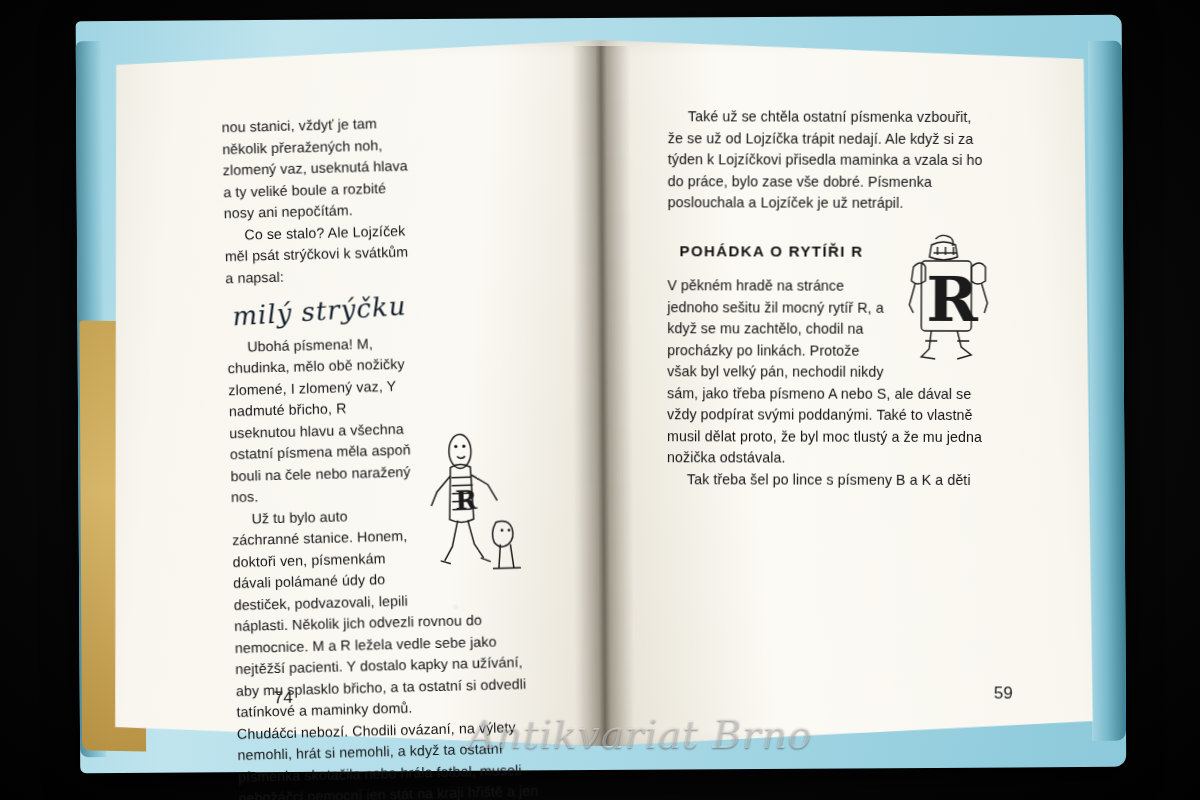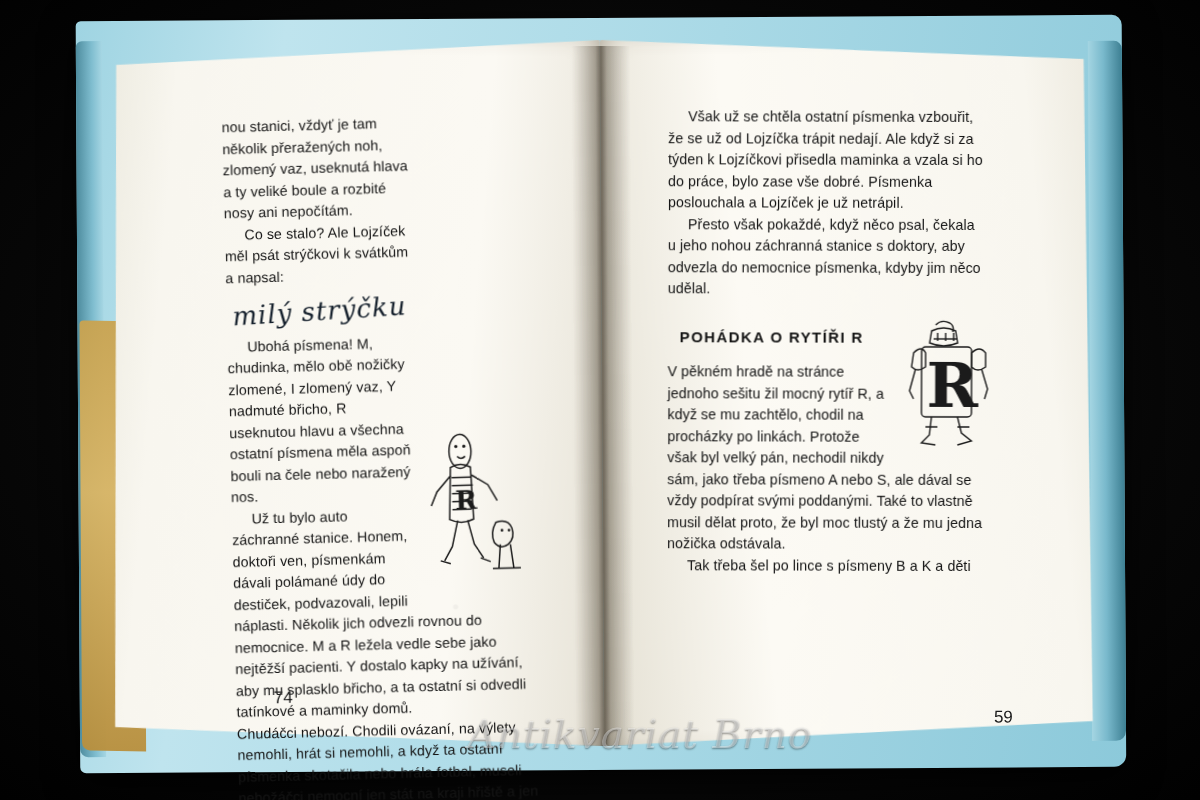--- a/index.html
+++ b/index.html
@@ -147,21 +147,21 @@
     width: 108px; height: 132px;
     margin: -6px -16px 2px 8px;
   }
   .folio {
     position: absolute;
     font-size: 17px;
     color: #1a1a1a;
     font-family: "Liberation Sans", sans-serif;
   }
   #folio-left { left: 160px; top: 646px; transform: rotate(-1deg); }
-  #folio-right { left: 880px; top: 670px; transform: rotate(0.6deg); }
+  #folio-right { left: 880px; top: 646px; transform: rotate(0.6deg); }
   
   #watermark {
     position: absolute;
     left: 430px; top: 712px;
     width: 420px;
     text-align: center;
     font-family: "DejaVu Serif", serif;
     font-style: italic;
     font-size: 39px;
     color: rgba(255,255,255,.40);
@@ -233,22 +233,21 @@
 
         <p>nou stanici, vždyť je tam několik přeražených noh, zlomený vaz, useknutá hlava a ty veliké boule a rozbité nosy ani nepočítám.</p>
         <p class="indent">Co se stalo? Ale Lojzíček měl psát strýčkovi k svátkům a napsal:</p>
         <div class="script">milý strýčku</div>
         <p class="indent">Ubohá písmena! M, chudinka, mělo obě nožičky zlomené, I zlomený vaz, Y nadmuté břicho, R useknutou hlavu a všechna ostatní písmena měla aspoň bouli na čele nebo naražený nos.</p>
         <p class="indent">Už tu bylo auto záchranné stanice. Honem, doktoři ven, písmenkám dávali polámané údy do destiček, podvazovali, lepili náplasti. Několik jich odvezli rovnou do nemocnice. M a R ležela vedle sebe jako nejtěžší pacienti. Y dostalo kapky na užívání, aby mu splasklo břicho, a ta ostatní si odvedli tatínkové a maminky domů.</p>
         <p>Chudáčci nebozí. Chodili ovázaní, na výlety nemohli, hrát si nemohli, a když ta ostatní písmenka skotačila nebo hrála fotbal, museli nebožáčci nemocní jen stát na kraji hřiště a jen se koukat a</p>
       </div>
 
       <div class="col" id="col-right">
-        <p class="indent">Však už se chtěla ostatní písmenka vzbouřit, že se už od Lojzíčka trápit nedají. Ale když si za týden k Lojzíčkovi přisedla maminka a vzala si ho do práce, bylo zase vše dobré. Písmenka poslouchala a Lojzíček je už netrápil.</p>
-        <p class="indent">Přesto však pokaždé, když něco psal, čekala u jeho nohou záchranná stanice s doktory, aby odvezla do nemocnice písmenka, kdyby jim něco udělal.</p>
+        <p class="indent">Také už se chtěla ostatní písmenka vzbouřit, že se už od Lojzíčka trápit nedají. Ale když si za týden k Lojzíčkovi přisedla maminka a vzala si ho do práce, bylo zase vše dobré. Písmenka poslouchala a Lojzíček je už netrápil.</p>
 
         <div class="wrap-fig-right" style="margin-top:18px;">
           <svg width="108" height="132" viewBox="0 0 108 132" fill="none" stroke="#1b1b1b" stroke-width="1.4">
 
             <path d="M42 6 q6 -6 14 -2 q5 3 3 9"></path>
             <path d="M38 12 q12 -6 24 0 l2 12 q-14 6 -28 0 z"></path>
             <path d="M40 20 h24"></path>
             <path d="M44 14 v8 M52 14 v8 M60 14 v8"></path>
 
             <rect x="28" y="28" width="50" height="70" rx="4"></rect>

